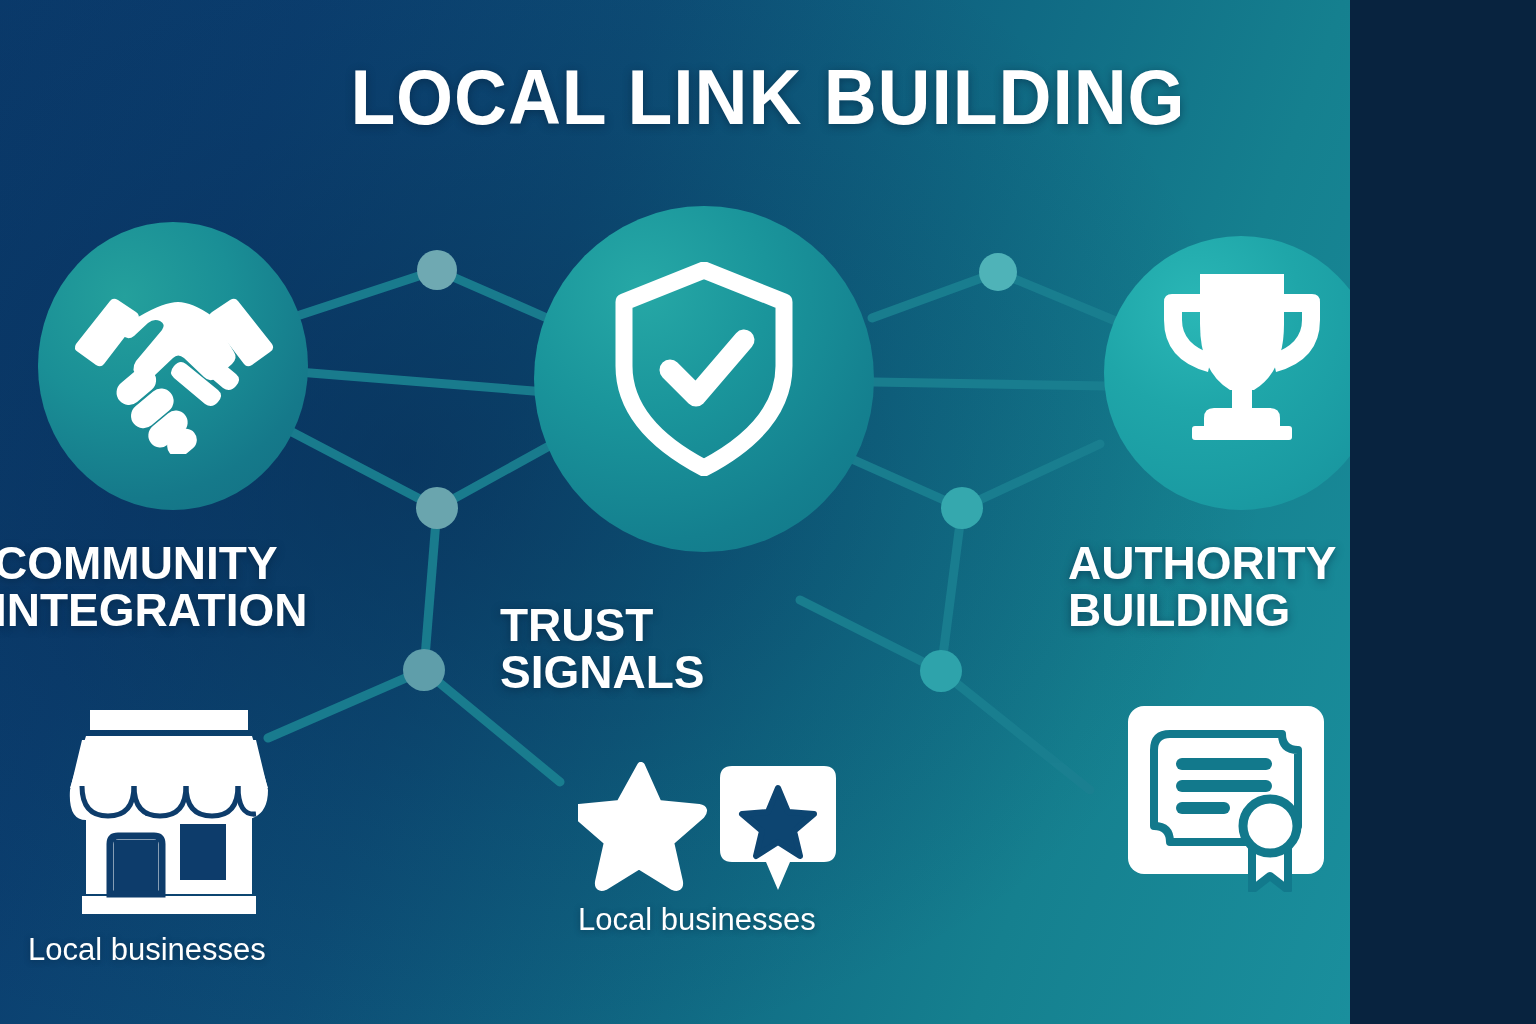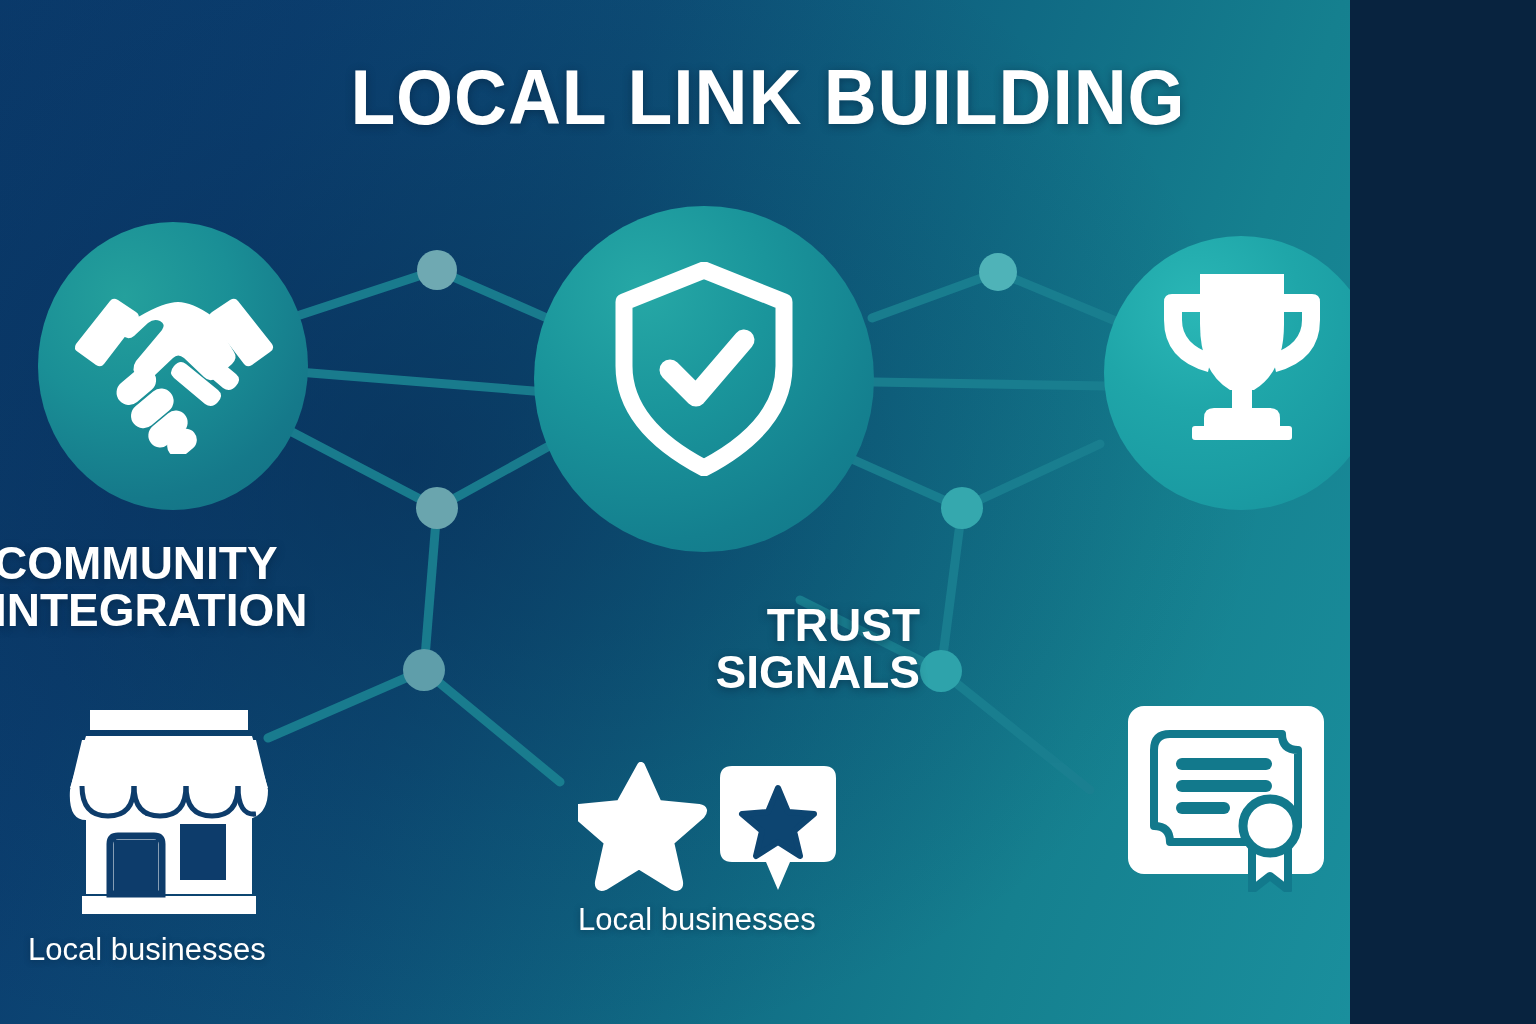--- a/index.html
+++ b/index.html
@@ -104,21 +104,21 @@
     top: 540px;
     width: 420px;
     font-size: 46px;
     text-align: left;
   }
   #label-trust {
     left: 500px;
     top: 602px;
     width: 420px;
     font-size: 46px;
-    text-align: right;
+    text-align: left;
   }
   #label-authority {
     left: 1068px;
     top: 540px;
     width: 440px;
     font-size: 46px;
     text-align: left;
   }
   
   .sub-icon { position: absolute; display: block; }
@@ -211,20 +211,22 @@
       <rect x="76" y="112" width="20" height="40"></rect>
       <path d="M48 150 Q48 140 58 140 L114 140 Q124 140 124 150 L124 160 L48 160 Z"></path>
       <rect x="36" y="158" width="100" height="14" rx="3"></rect>
     </g>
   </svg>
 
   <div class="pillar-label" id="label-community">COMMUNITY
 INTEGRATION</div>
   <div class="pillar-label" id="label-trust">TRUST
 SIGNALS</div>
+  <div class="pillar-label" id="label-authority">AUTHORITY
+BUILDING</div>
 
   <svg class="sub-icon" id="icon-storefront" width="214" height="212" viewBox="0 0 214 212">
     <g fill="#ffffff">
       <rect x="28" y="6" width="158" height="20"></rect>
       <path d="M20 36 L194 36 L206 86 Q206 116 178 116 Q150 116 150 86 Q150 116 122 116
                Q94 116 94 86 Q94 116 66 116 Q38 116 38 86 Q38 116 24 116 Q6 116 8 86 Z"></path>
       <path d="M24 32 L190 32 L206 84 L8 84 Z"></path>
       <circle cx="8" cy="84" r="0"></circle>
       <path d="M18 80 Q18 116 46 116 Q74 116 74 80 Z"></path>
       <path d="M74 80 Q74 116 102 116 Q130 116 130 80 Z"></path>

